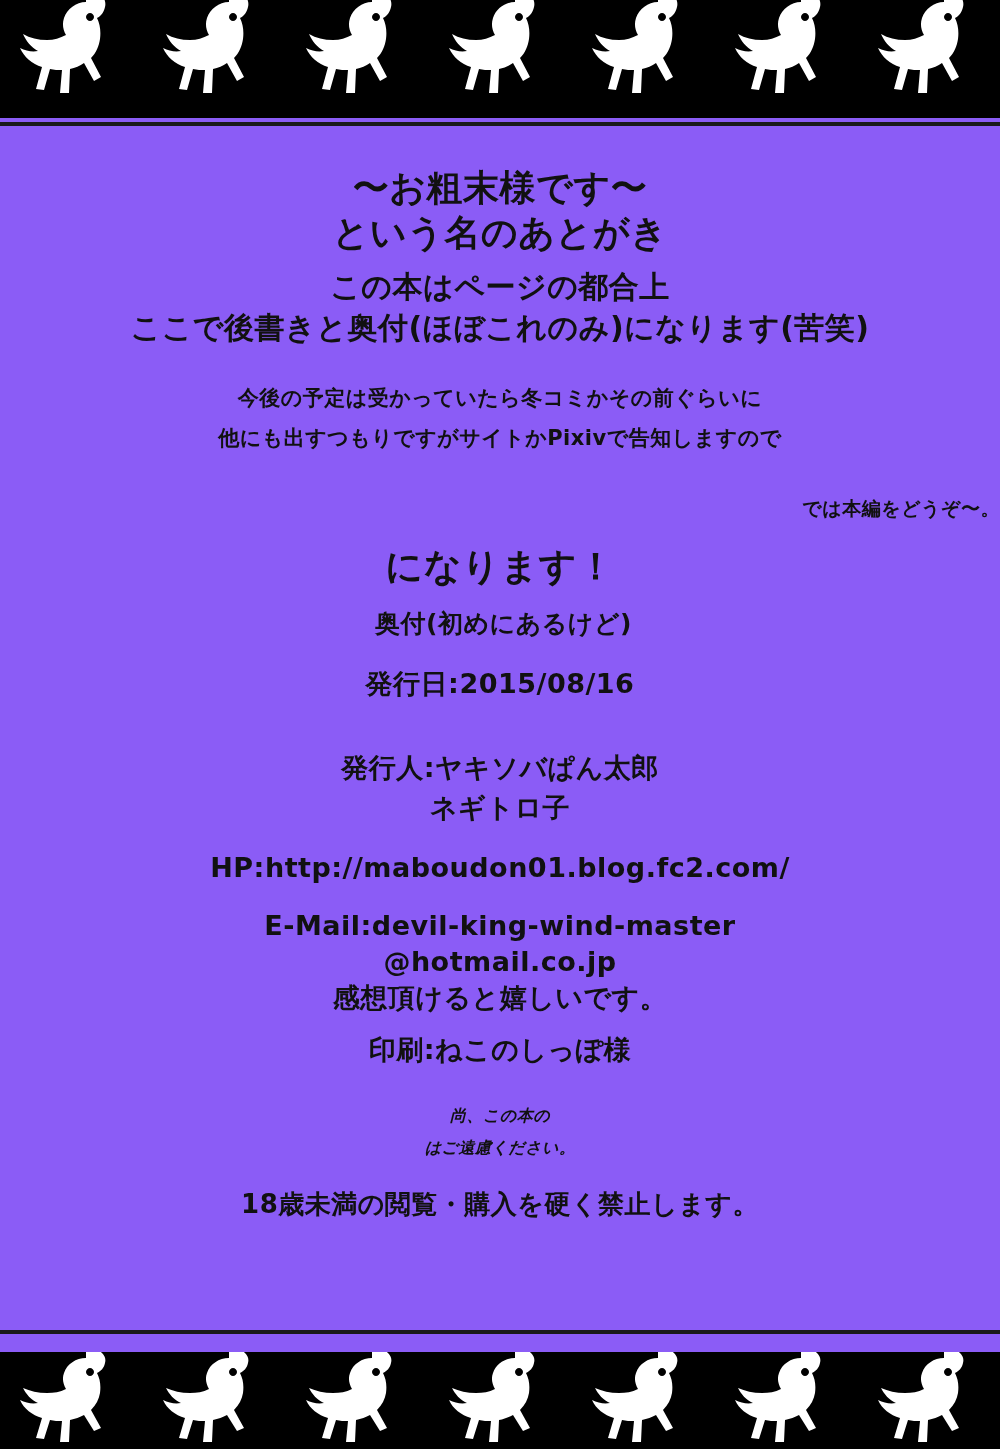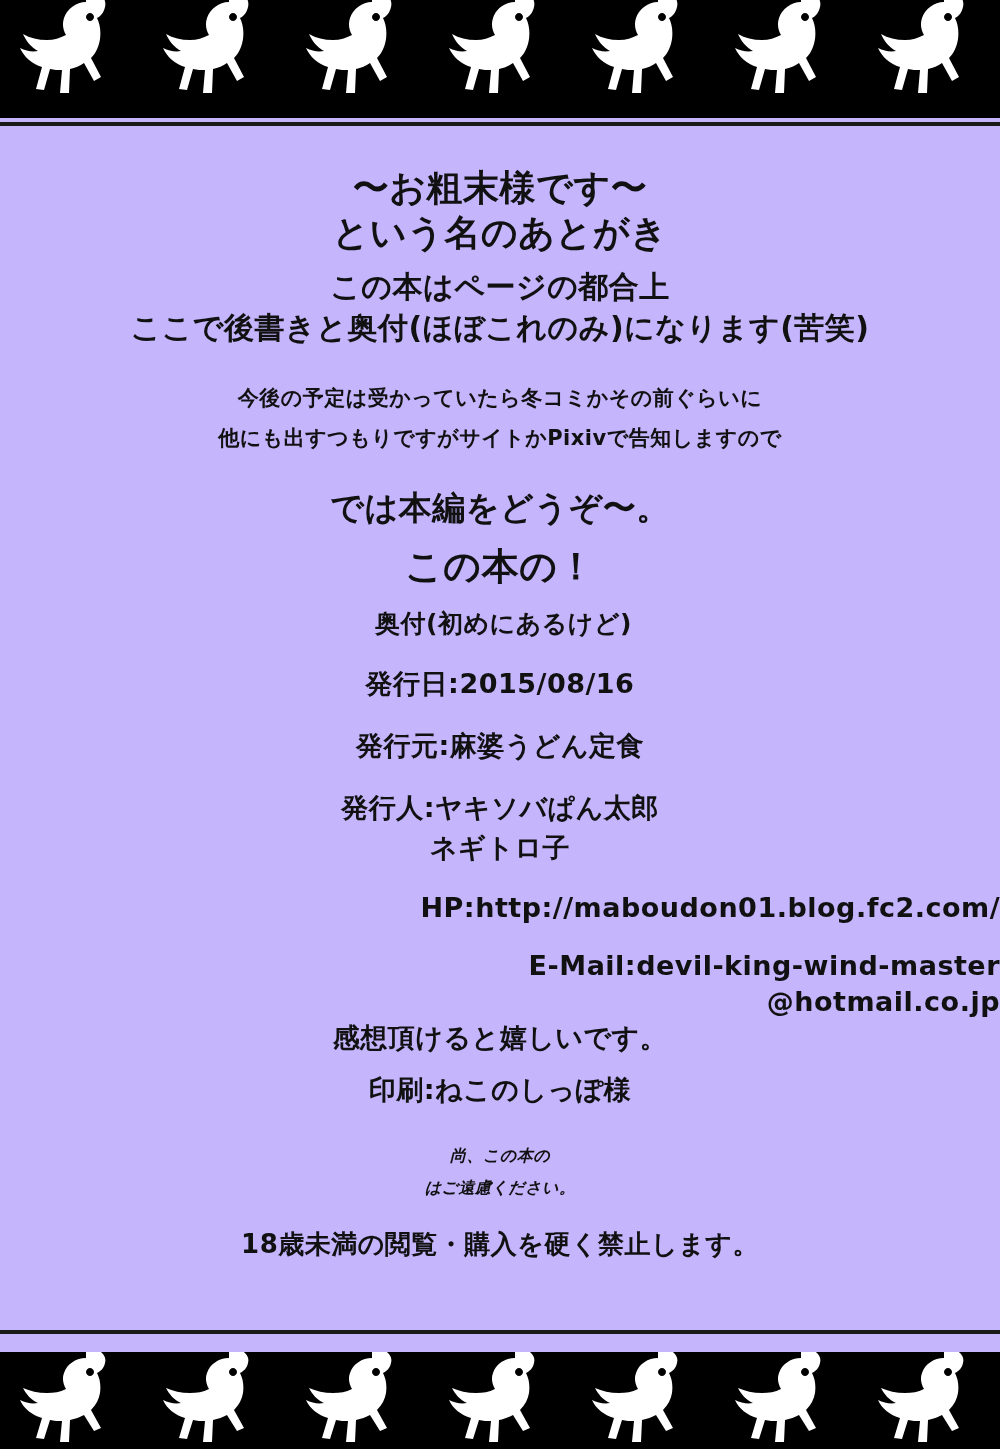--- a/index.html
+++ b/index.html
@@ -11,21 +11,21 @@
     width: 1000px;
     height: 1449px;
     position: relative;
     font-family: "DejaVu Sans", sans-serif;
     overflow: hidden;
   }
 
   .page {
     position: absolute;
     inset: 0;
-    background: #c4b5fd;
+    background: #8b5cf6;
   }
 
   
   .band {
     position: absolute;
     left: 0;
     width: 1000px;
     background: #000000;
     overflow: hidden;
   }
@@ -79,29 +79,29 @@
   }
 
   .t-title     { font-size: 36px; line-height: 44px; margin-top: 26px; }
   .t-title2    { font-size: 36px; line-height: 46px; }
   .t-sub       { font-size: 30px; line-height: 41px; margin-top: 10px; }
   .t-sub2      { font-size: 30px; line-height: 41px; }
   .t-para      { font-size: 21px; line-height: 40px; }
   .gap-lg      { height: 30px; }
   .gap-md      { height: 22px; }
   .gap-sm      { height: 14px; }
-  .t-mid       { font-size: 33px; line-height: 40px; }
+  .t-mid       { font-size: 19px; line-height: 40px; text-align: right; }
   .t-big       { font-size: 37px; line-height: 50px; }
   .t-small     { font-size: 25px; line-height: 36px; padding-left: 7px; }
   .t-info      { font-size: 27px; line-height: 40px; }
   .t-mail      { font-size: 27px; line-height: 36px; }
   .t-notice    { font-size: 16px; line-height: 32px; font-style: italic; }
   .t-warn      { font-size: 26px; line-height: 36px; }
 
-  .mono-ish { font-family: "DejaVu Sans", sans-serif; text-align: right; }
+  .mono-ish { font-family: "DejaVu Sans", sans-serif; }
 </style>
 </head>
 <body>
 
 <div class="page">
 
   <div class="band band-top">
     <div class="band-row">
       <div class="chocobo">
         <svg width="143" height="118" viewBox="0 0 143 118" xmlns="http://www.w3.org/2000/svg">
@@ -167,33 +167,32 @@
 
     <span class="line t-para">今後の予定は受かっていたら冬コミかその前ぐらいに</span>
     <span class="line t-para">他にも出すつもりですがサイトかPixivで告知しますので</span>
 
     <div class="gap-lg"></div>
 
     <span class="line t-mid">では本編をどうぞ〜。</span>
 
     <div class="gap-sm"></div>
 
-    <span class="line t-big">この本の！</span>
+    <span class="line t-big">になります！</span>
 
     <div class="gap-sm"></div>
 
     <span class="line t-small">奥付(初めにあるけど)</span>
 
     <div class="gap-md"></div>
 
     <span class="line t-info">発行日:2015/08/16</span>
 
     <div class="gap-md"></div>
 
-    <span class="line t-info">発行元:麻婆うどん定食</span>
 
     <div class="gap-md"></div>
 
     <span class="line t-info">発行人:ヤキソバぱん太郎</span>
     <span class="line t-info">ネギトロ子</span>
 
     <div class="gap-md"></div>
 
     <span class="line t-mail mono-ish">HP:http://maboudon01.blog.fc2.com/</span>
 

